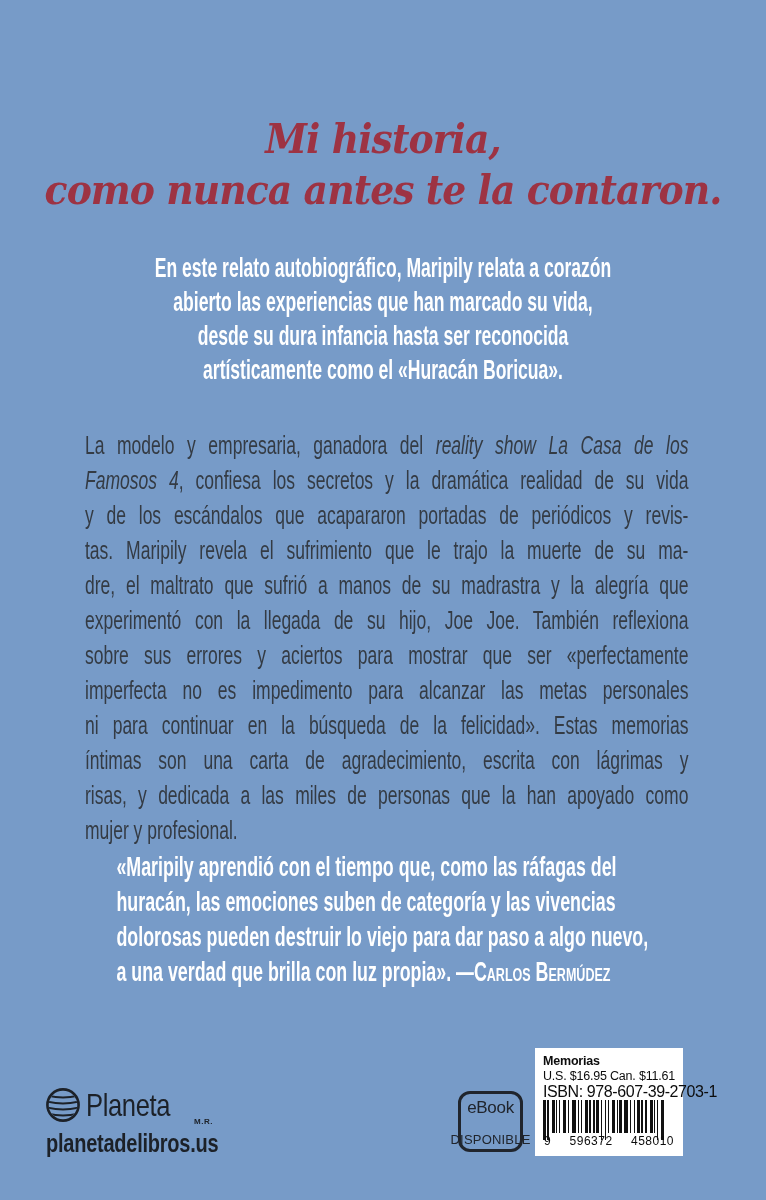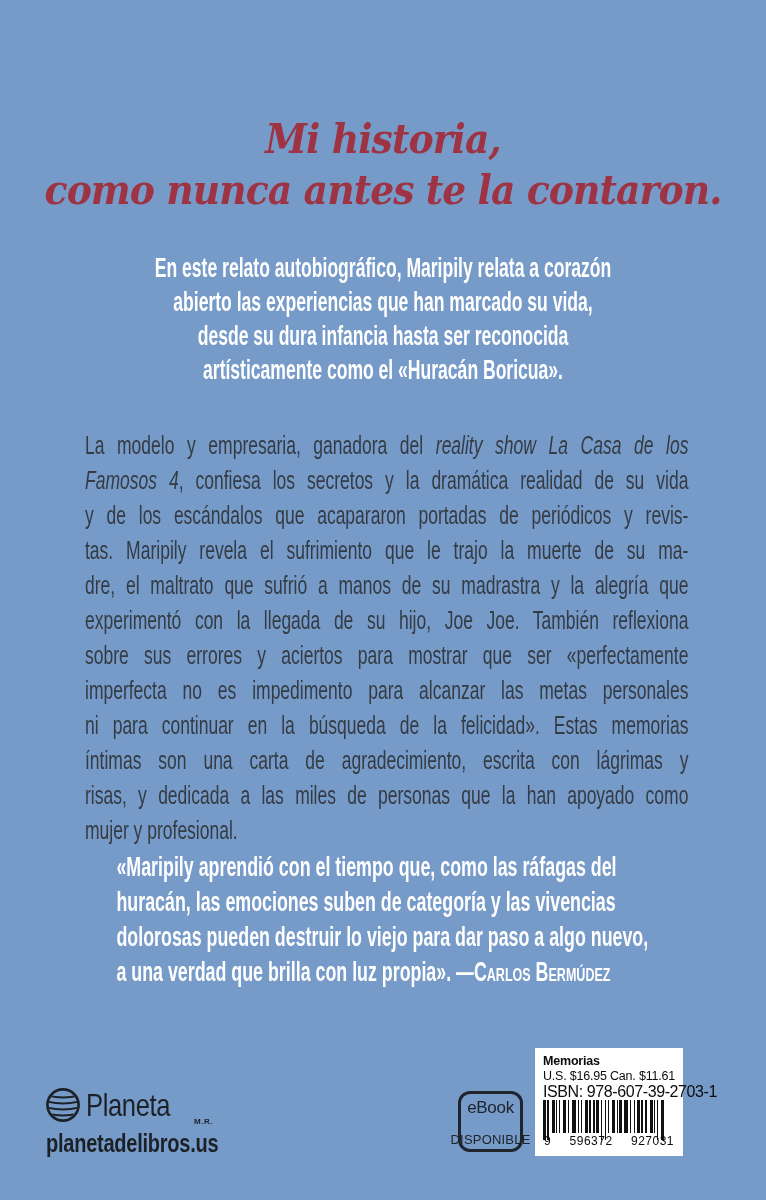--- a/index.html
+++ b/index.html
@@ -168,17 +168,17 @@
         <span class="bar" style="width: 1.45px; margin-right: 2.9px;"></span>
         <span class="bar" style="width: 1.45px; margin-right: 2.9px;"></span>
         <span class="bar" style="width: 2.9px; margin-right: 1.45px;"></span>
         <span class="bar" style="width: 1.45px; margin-right: 1.45px;"></span>
         <span class="bar guard" style="width: 1.45px; margin-right: 2.9px;"></span>
         <span class="bar guard" style="width: 2.9px; margin-right: 0px;"></span>
       </div>
     <div class="bc-digits">
       <span>9</span>
       <span>596372</span>
-      <span>927031</span>
+      <span>458010</span>
     </div>
   </div>
 
 </div>
 
 </body></html>

